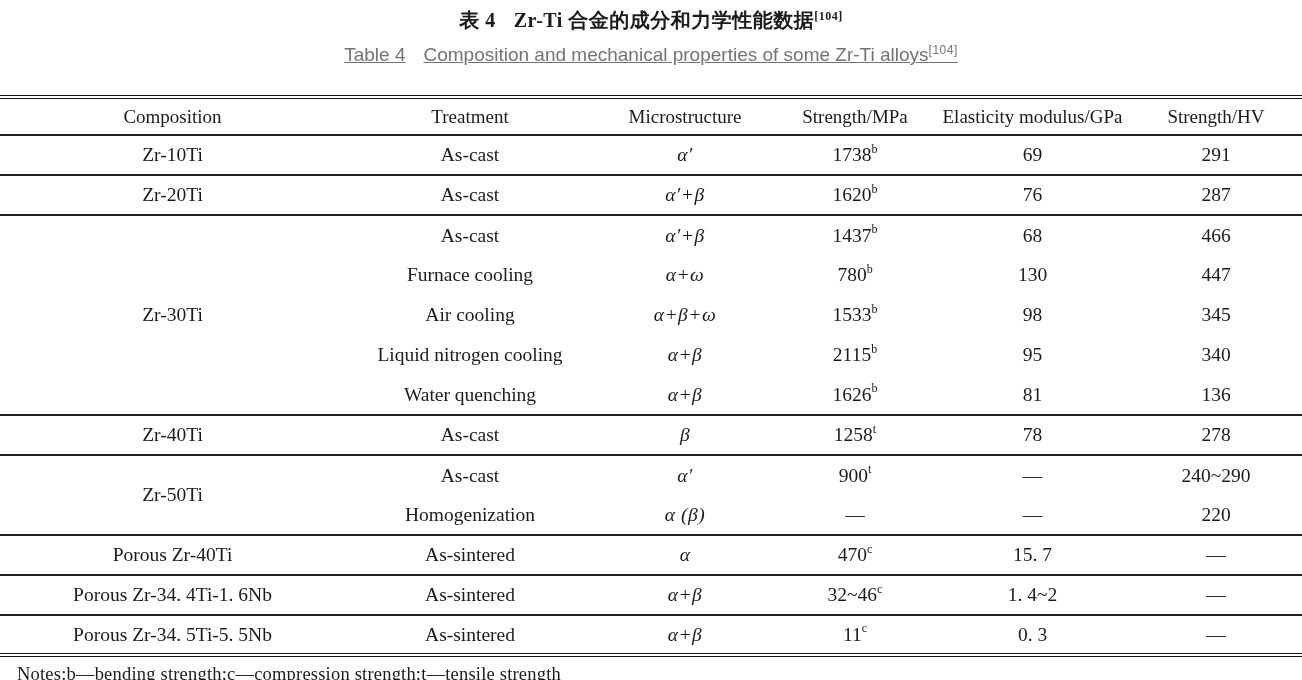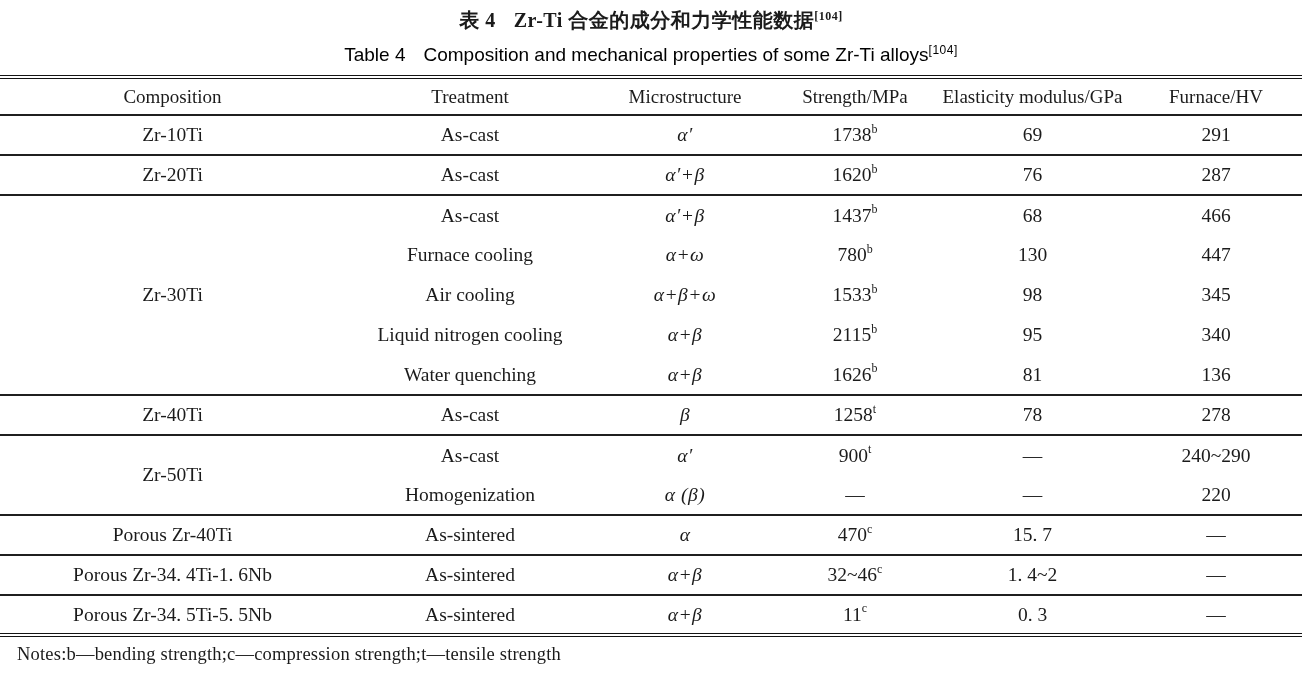--- a/index.html
+++ b/index.html
@@ -22,34 +22,35 @@
     padding-top: 7px;
     font-family: "Liberation Serif", "DejaVu Sans", serif;
     letter-spacing: 0.5px;
   }
   .caption-en {
     text-align: center;
     font-size: 19px;
     line-height: 30px;
     margin-top: 4px;
     font-family: "Liberation Sans", "DejaVu Sans", sans-serif;
-    color: #000000;
+    color: #737373;
+    text-decoration: underline;
   }
   .caption-prefix { margin-right: 18px; }
   .caption-ref {
     font-size: 12px;
     position: relative;
     top: -7px;
     letter-spacing: 0.5px;
   }
 
   
   table.alloy {
     width: 1302px;
-    margin-top: 3px;
+    margin-top: 23px;
     border-collapse: collapse;
     table-layout: fixed;
     border-top: 4px double #141414;
     border-bottom: 4px double #141414;
   }
   col.c-comp   { width: 345px; }
   col.c-treat  { width: 250px; }
   col.c-micro  { width: 180px; }
   col.c-str    { width: 160px; }
   col.c-mod    { width: 195px; }
@@ -114,21 +115,21 @@
         <col class="c-mod">
         <col class="c-hard">
     </colgroup>
     <thead>
       <tr>
           <th>Composition</th>
           <th>Treatment</th>
           <th>Microstructure</th>
           <th>Strength/MPa</th>
           <th>Elasticity modulus/GPa</th>
-          <th>Furnace/HV</th>
+          <th>Strength/HV</th>
         </tr>
     </thead>
 
   <tbody>
         <tr>
           <td rowspan="1">Zr-10Ti</td>
           <td>As-cast</td>
           <td class="micro">α′</td>
           <td>1738<sup>b</sup></td>
           <td>69</td>

